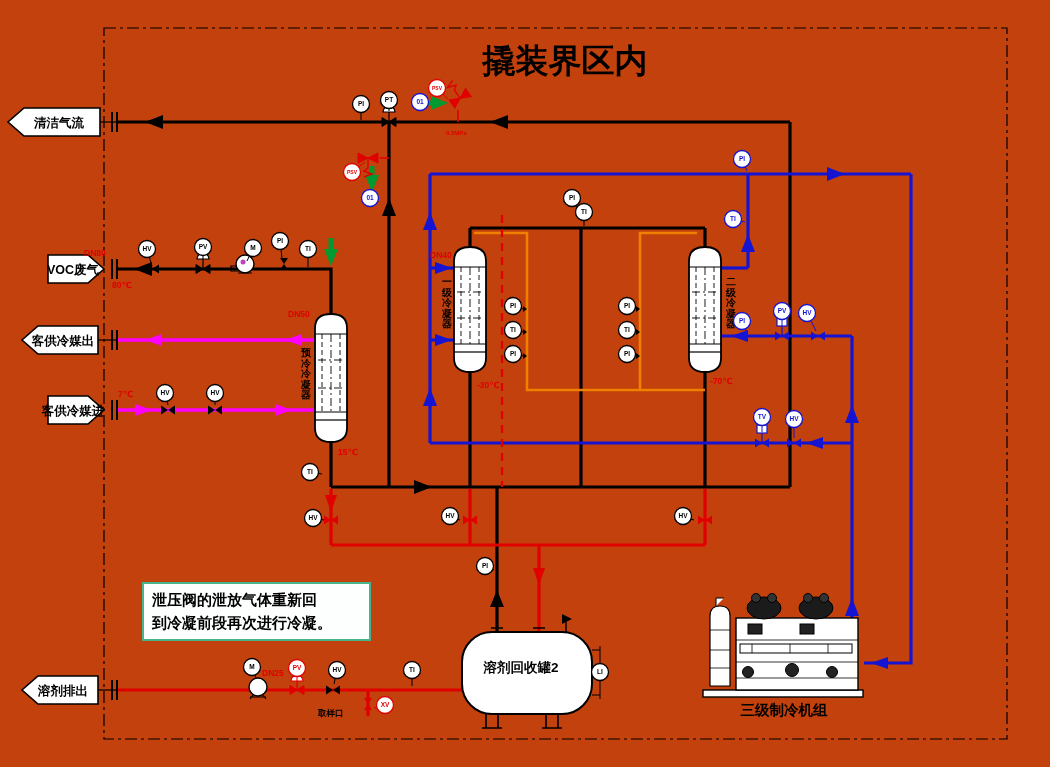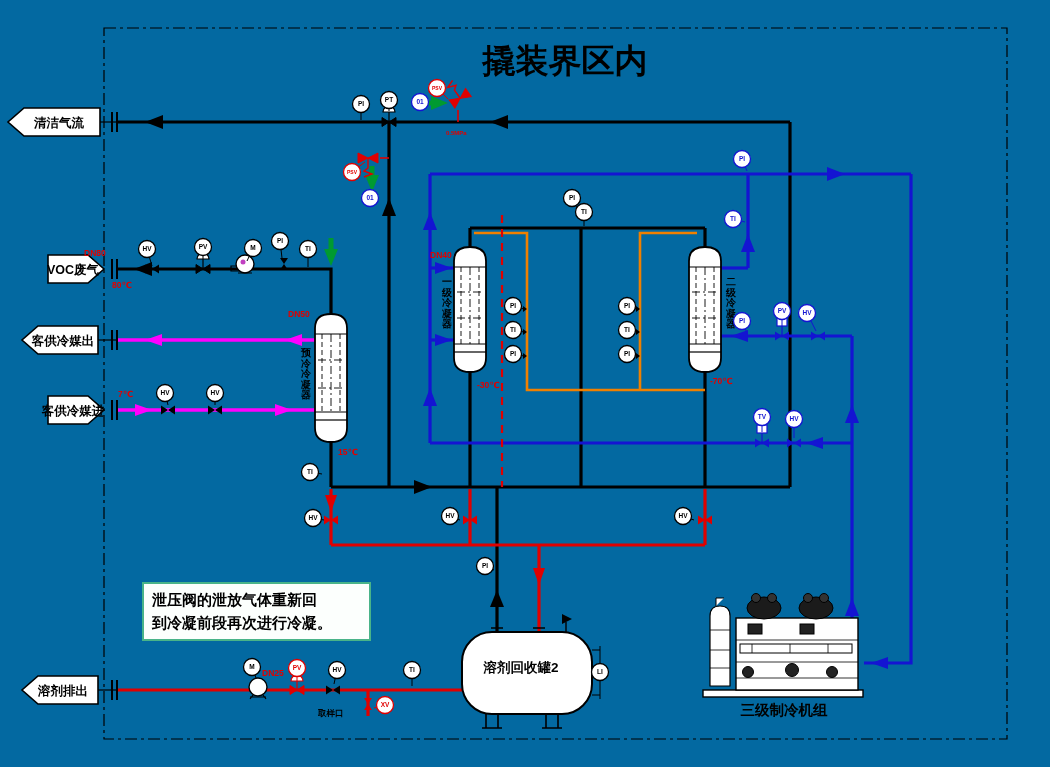--- a/index.html
+++ b/index.html
@@ -1,16 +1,16 @@
 <!DOCTYPE html>
 <html><head>
 <meta charset="utf-8">
 <style>
   html,body{margin:0;padding:0;background:#ffffff;font-family:"Liberation Sans",sans-serif;}
-  #stage{position:relative;width:1050px;height:767px;background:#0369a1;overflow:hidden;}
+  #stage{position:relative;width:1050px;height:767px;background:#c2410c;overflow:hidden;}
   svg{display:block;}
   text{font-family:"Liberation Sans","DejaVu Sans",sans-serif;fill:#000;}
   .bnd{font-size:12.5px;font-weight:bold;text-anchor:middle;}
   .ttl{font-size:33px;font-weight:bold;text-anchor:middle;}
   .red{fill:#e00000;}
   .sm{font-size:8.5px;font-weight:bold;}
   .tiny{font-size:6px;font-weight:bold;}
   .vtext{font-size:10px;font-weight:bold;text-anchor:middle;}
   .eq{font-size:13.5px;font-weight:bold;text-anchor:middle;}
   .note-t{font-size:15px;font-weight:bold;}

